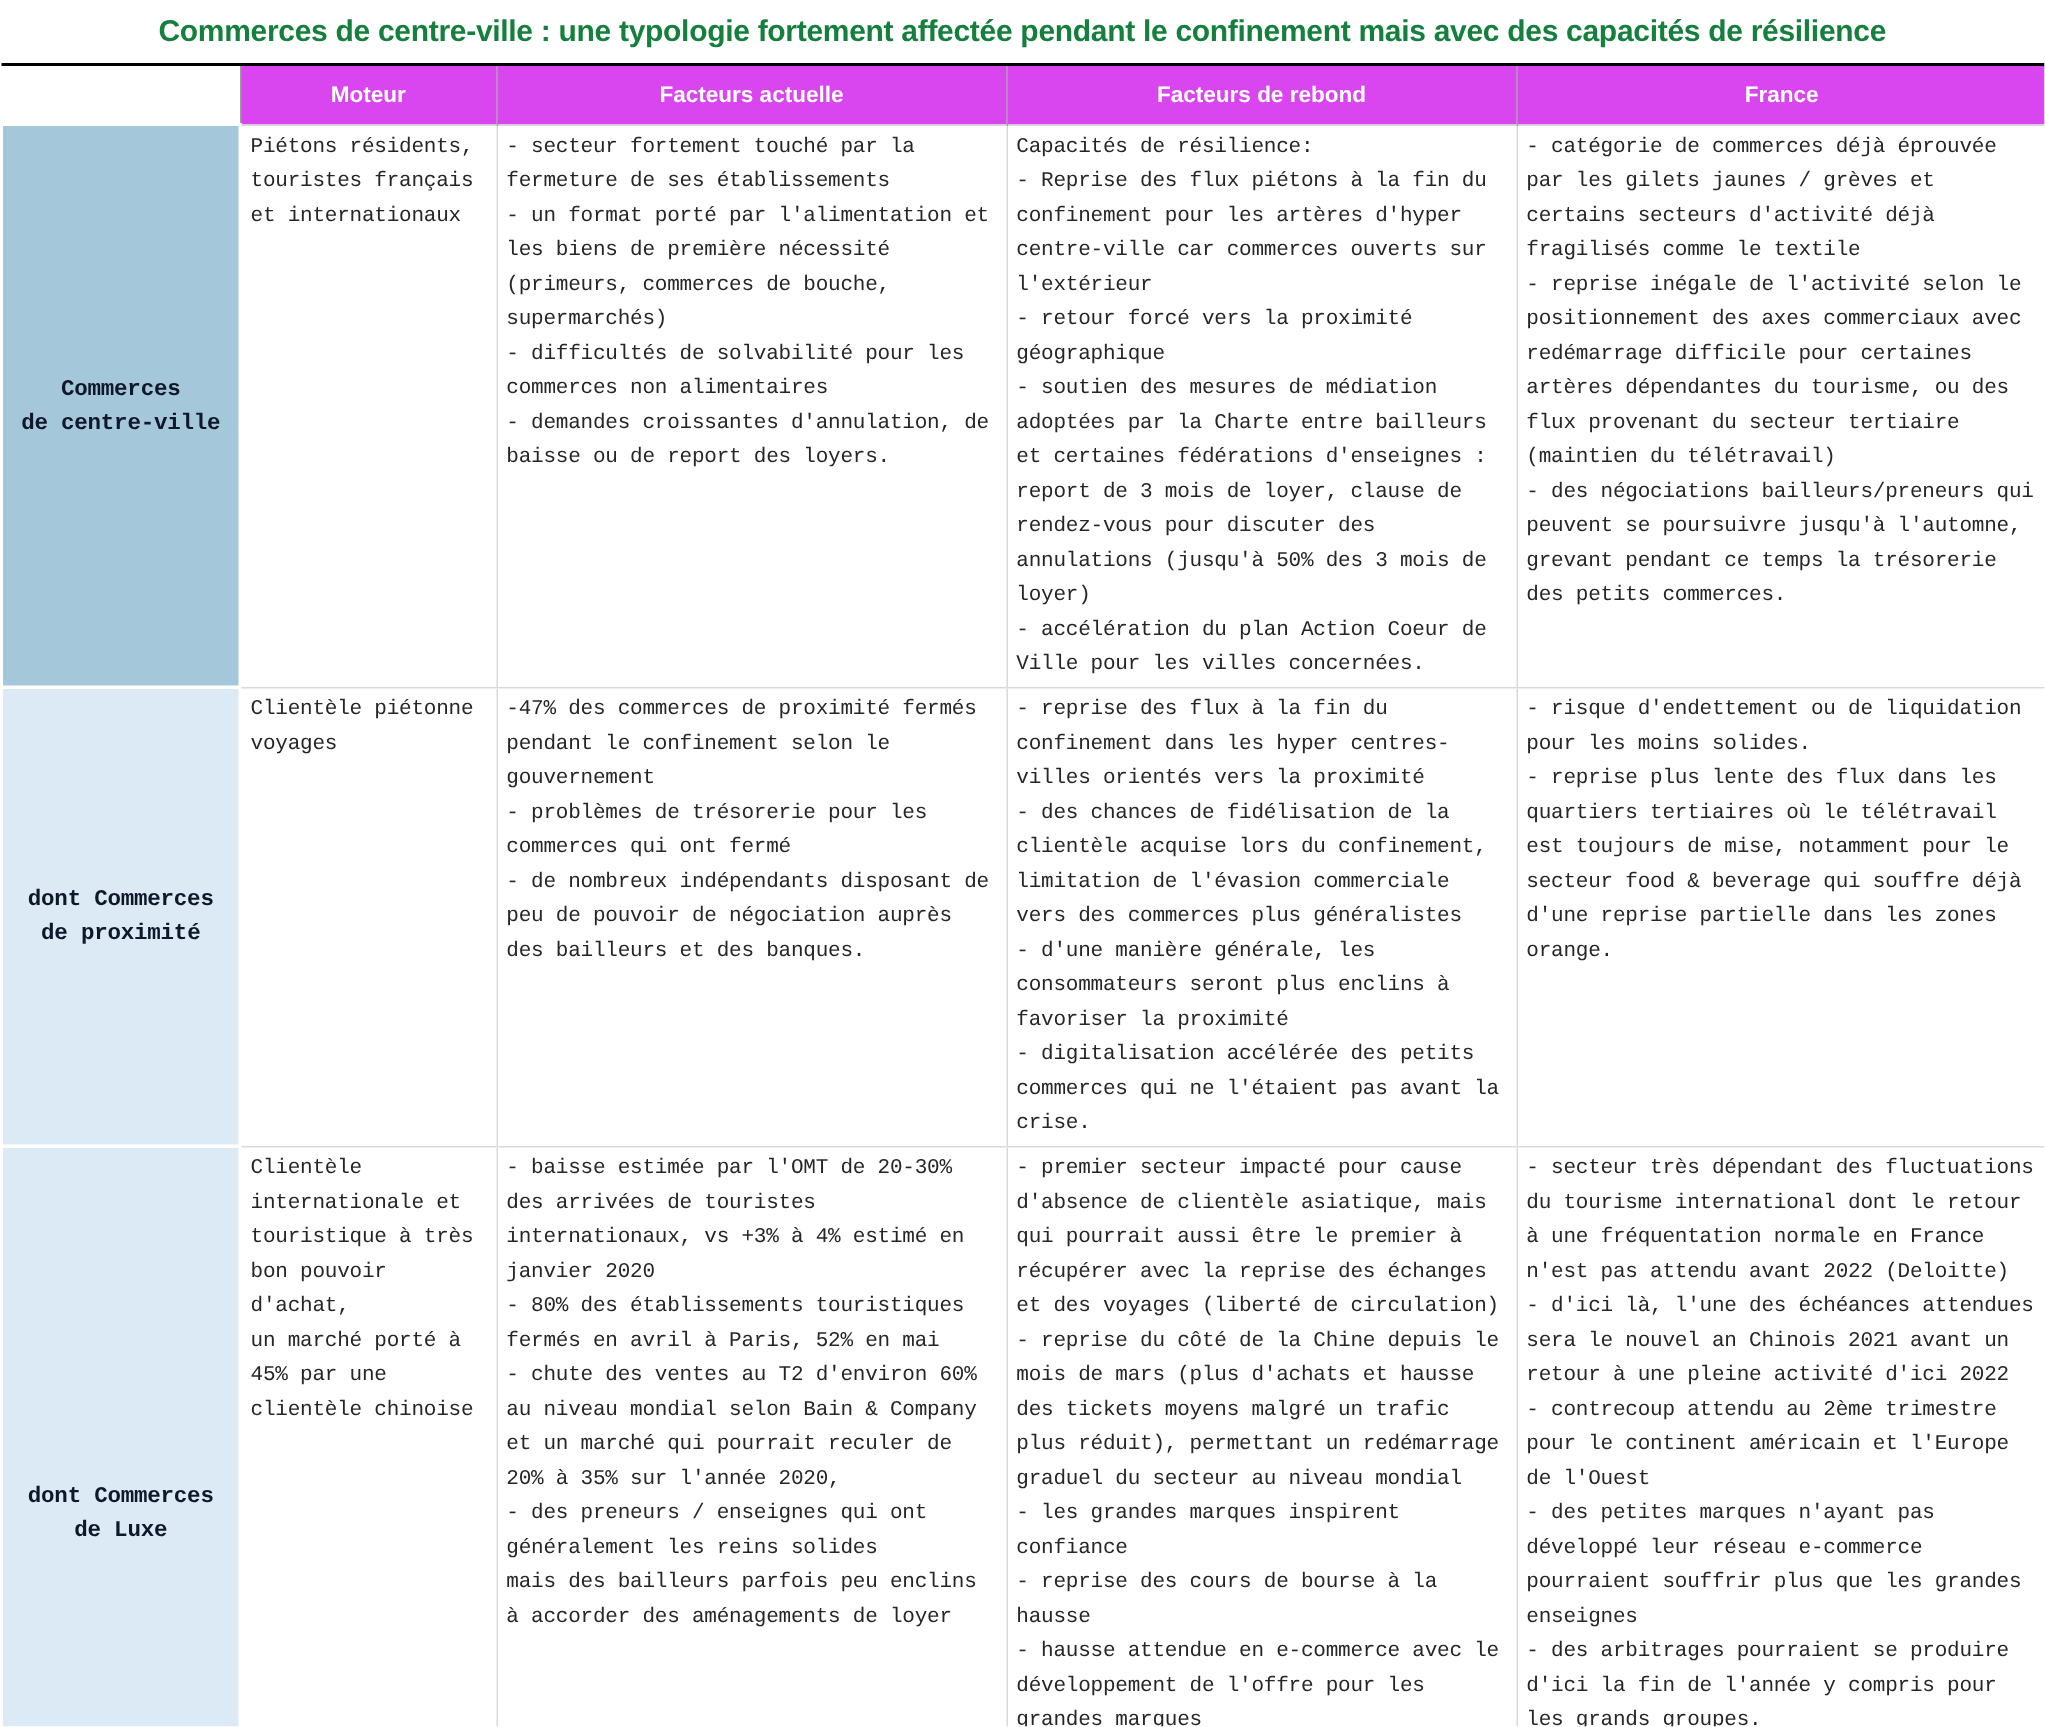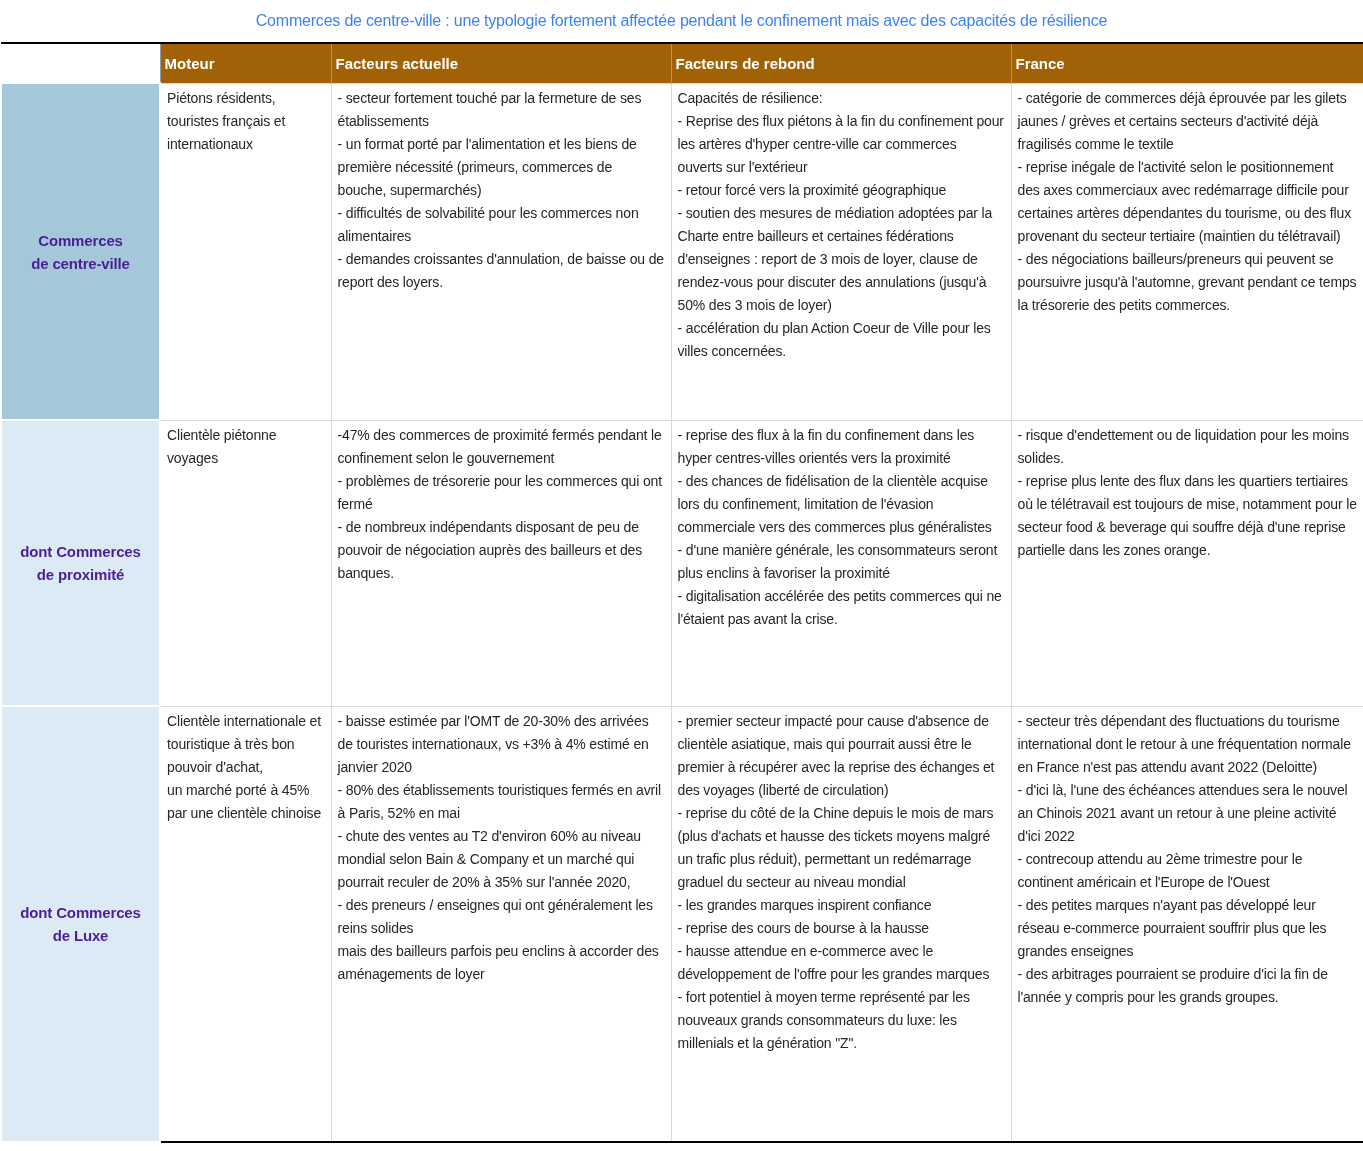--- a/index.html
+++ b/index.html
@@ -17,47 +17,47 @@
     box-sizing: border-box;
   }
   .title-band {
     height: 42px;
     display: flex;
     align-items: center;
     justify-content: center;
     background: #ffffff;
   }
   .title-band .title {
-    color: #3b82f6;
-    font-weight: normal;
-    font-size: 16px;
+    color: #15803d;
+    font-weight: bold;
+    font-size: 20px;
     letter-spacing: -0.2px;
     white-space: nowrap;
   }
   table.typology {
     border-collapse: collapse;
     table-layout: fixed;
     width: 1363px;
     border-top: 2px solid #000000;
     border-bottom: 2px solid #000000;
     background: #ffffff;
   }
   col.c-rowhead { width: 159px; }
   col.c-moteur  { width: 171px; }
   col.c-situation { width: 340px; }
   col.c-rebond  { width: 340px; }
   col.c-freins  { width: 353px; }
 
   thead tr { height: 40px; }
   thead th.colhead {
-    background: #a16207;
+    background: #d946ef;
     color: #ffffff;
     font-weight: bold;
     font-size: 15px;
-    text-align: left;
+    text-align: center;
     vertical-align: middle;
     border-left: 1px solid #9b9b9b;
     padding: 0 4px;
   }
   thead th.corner {
     background: #ffffff;
     border: none;
   }
 
   tbody td, tbody th {
@@ -65,29 +65,30 @@
     line-height: 23px;
     letter-spacing: -0.15px;
     white-space: pre-line;
     vertical-align: top;
     border-left: 1px solid #d9d9d9;
     border-top: 1px solid #d9d9d9;
     padding: 3px 6px 3px 6px;
     text-align: left;
     overflow: hidden;
     box-sizing: border-box;
+    font-family: Liberation Mono, monospace;
   }
   tbody th.rowhead {
     font-weight: bold;
     font-size: 15px;
     text-align: center;
     vertical-align: middle;
     border: 2px solid #ffffff;
     padding: 2px 4px;
-    color: #4c1d95;
+    color: #0f172a;
   }
   tbody tr.r0 th.rowhead { background: #a4c7da; }
   tbody tr.r1 th.rowhead { background: #dcEAF5; background: #dceaf5; }
   tbody tr.r2 th.rowhead { background: #dceaf5; }
 
   tbody tr.r0 { height: 337px; }
   tbody tr.r1 { height: 286px; }
   tbody tr.r2 { height: 436px; }
 </style>
 </head>

